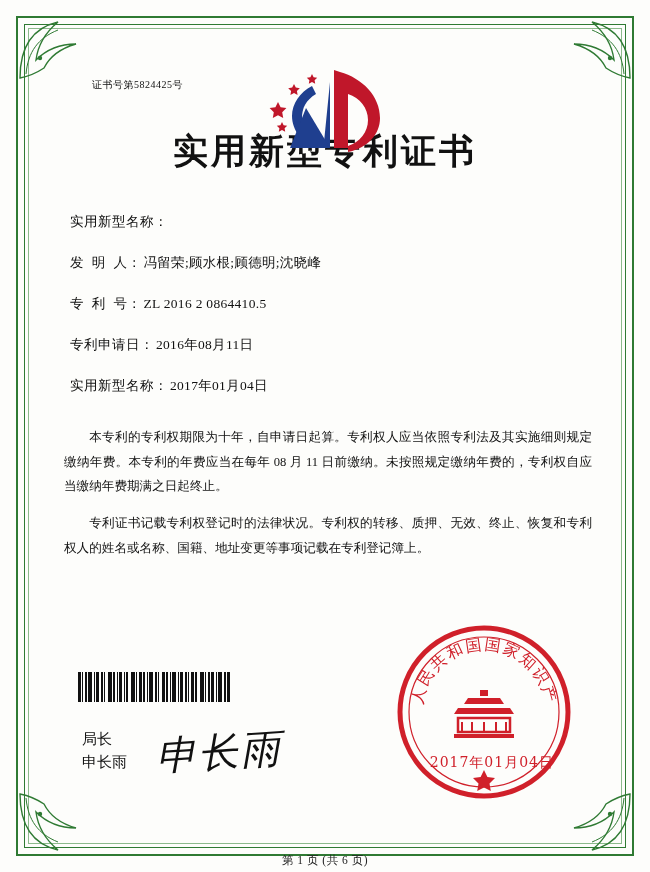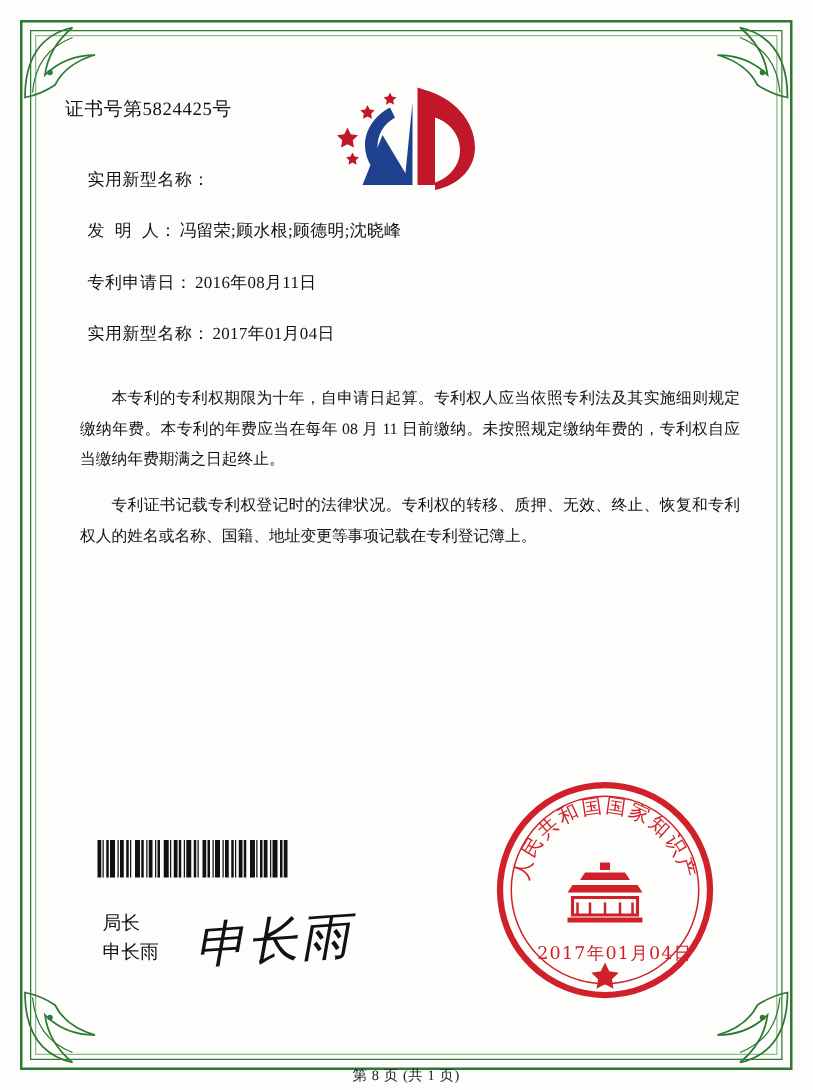--- a/index.html
+++ b/index.html
@@ -67,24 +67,25 @@
   
   .content {
     position: absolute;
     left: 52px;
     top: 46px;
     right: 52px;
     bottom: 40px;
   }
 
   .cert-number {
-    font-size: 15px;
+    font-size: 10px;
     letter-spacing: 0.5px;
     color: #111;
     margin-top: 32px;
+    margin-left: 40px;
   }
 
   .emblem {
     position: absolute;
     left: 50%;
     transform: translateX(-50%);
     top: 18px;
     width: 130px;
     height: 92px;
   }
@@ -261,28 +262,33 @@
           <path d="M34 20 l1.8 3.6 4 .6 -2.9 2.8 .7 4 -3.6-1.9 -3.6 1.9 .7-4 -2.9-2.8 4-.6z"></path>
           <path d="M52 10 l1.6 3.2 3.6 .5 -2.6 2.5 .6 3.5 -3.2-1.7 -3.2 1.7 .6-3.5 -2.6-2.5 3.6-.5z"></path>
           <path d="M22 58 l1.6 3.2 3.6 .5 -2.6 2.5 .6 3.5 -3.2-1.7 -3.2 1.7 .6-3.5 -2.6-2.5 3.6-.5z"></path>
         </g>
       </svg>
     </div>
 
 
     <div class="cert-number">证书号第5824425号</div>
 
+    <div class="main-title">实用新型专利证书</div>
 
     <div class="fields">
       <div class="field-row">
         <span class="field-label">实用新型名称：</span>
       </div>
       <div class="field-row">
         <span class="field-label">发  明  人：</span>
         <span class="field-value">冯留荣;顾水根;顾德明;沈晓峰</span>
+      </div>
+      <div class="field-row">
+        <span class="field-label">专  利  号：</span>
+        <span class="field-value">ZL 2016 2 0864410.5</span>
       </div>
       <div class="field-row">
         <span class="field-label">专利申请日：</span>
         <span class="field-value">2016年08月11日</span>
       </div>
       <div class="field-row">
         <span class="field-label">实用新型名称：</span>
         <span class="field-value">2017年01月04日</span>
       </div>
     </div>
@@ -398,14 +404,14 @@
           <path d="M-4 -30 L4 -30 L4 -24 L-4 -24 Z" fill="#d0202a"></path>
         </g>
         <path d="M88 146 l3.4 7 7.6 1.1 -5.5 5.3 1.3 7.6 -6.8-3.6 -6.8 3.6 1.3-7.6 -5.5-5.3 7.6-1.1z" fill="#d0202a"></path>
       </svg>
     </div>
 
     <div class="seal-date">2017年01月04日</div>
 
   </div>
 
-  <div class="page-footer">第 8 页 (共 1 页)</div>
+  <div class="page-footer">第 1 页 (共 6 页)</div>
 </div>
 
 </body></html>

